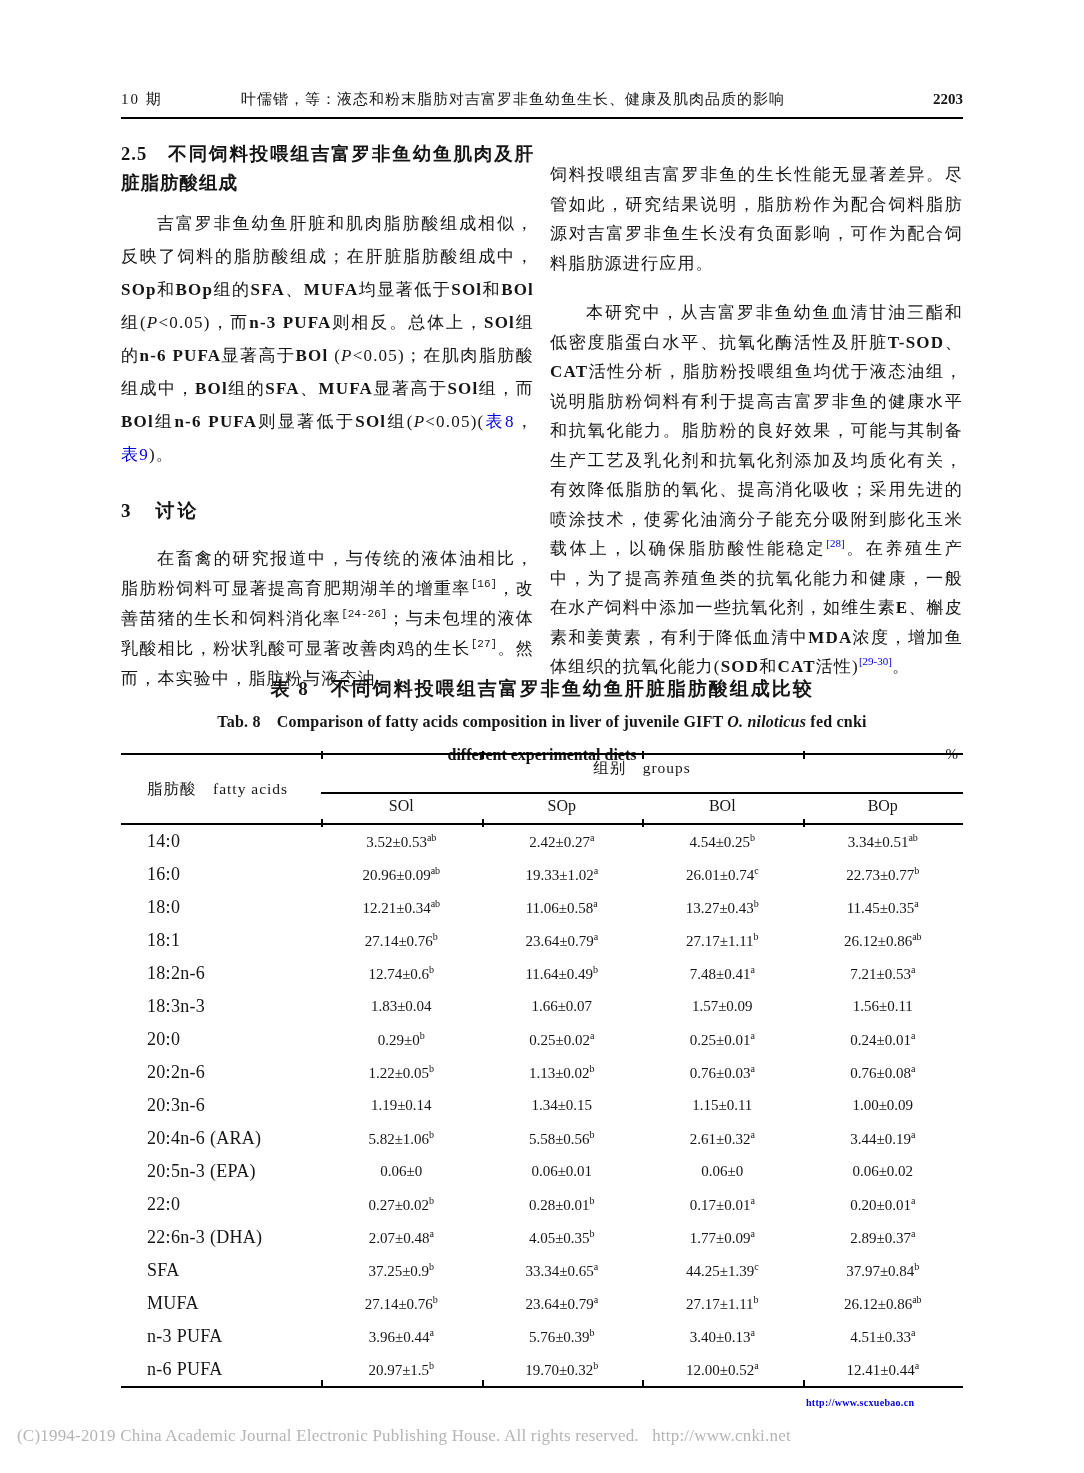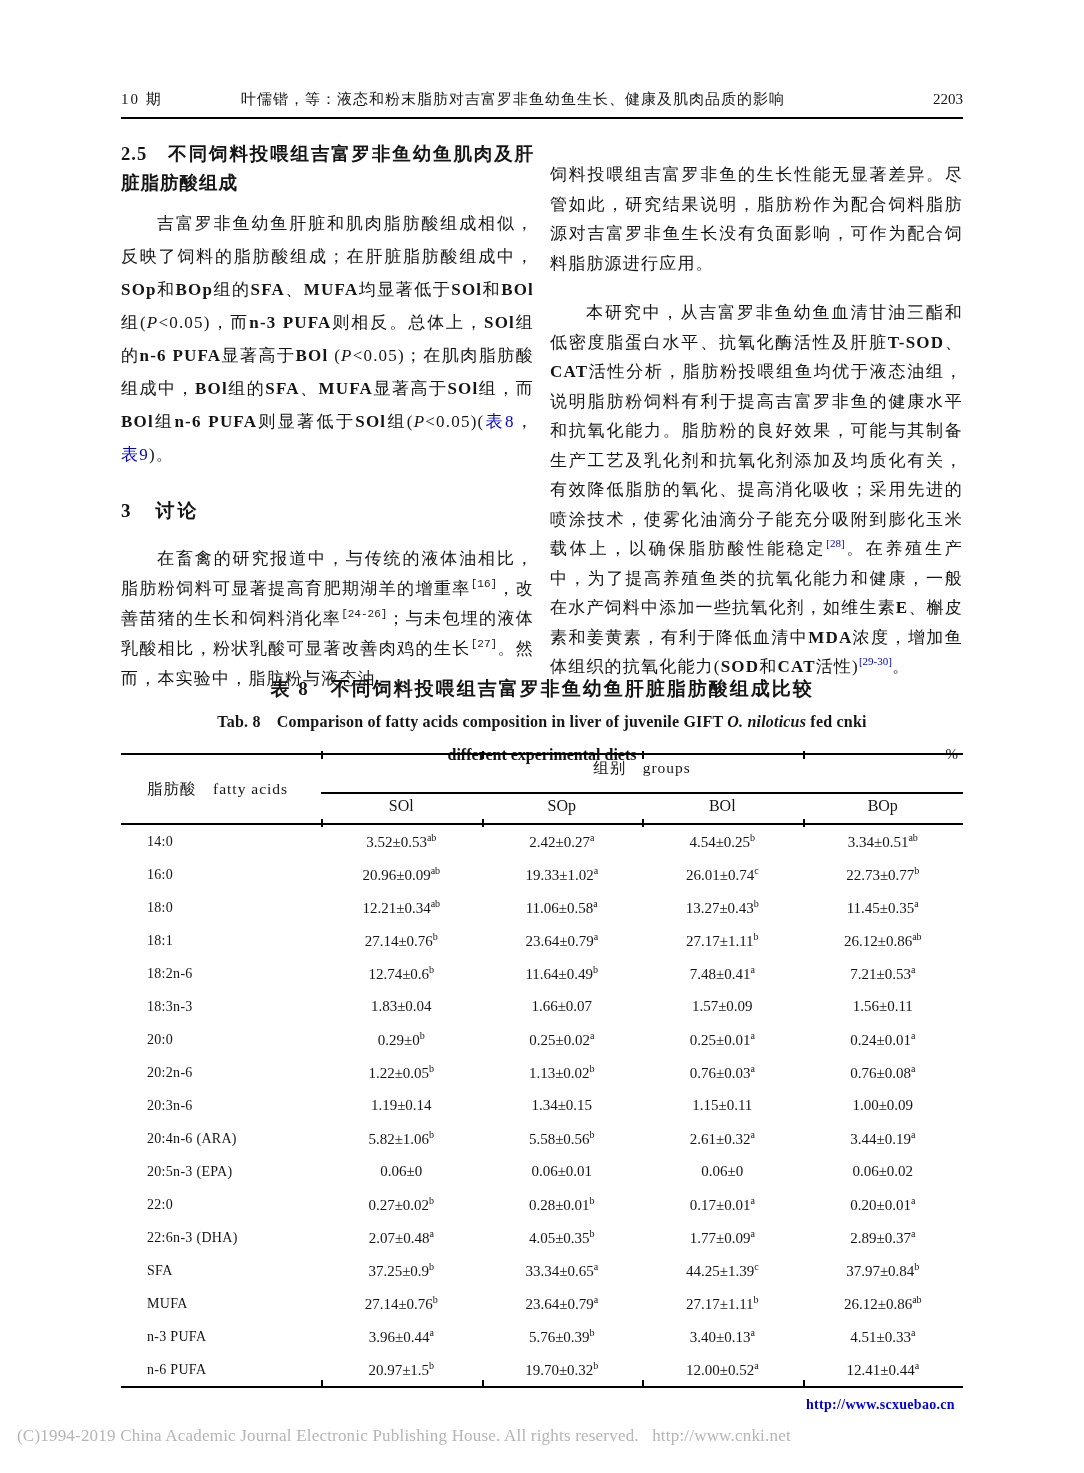--- a/index.html
+++ b/index.html
@@ -4,21 +4,21 @@
 <style>
   html,body{margin:0;padding:0;background:#e8e8e8;}
   .page{
     position:relative;width:1084px;height:1473px;margin:0 auto;background:#ffffff;
     font-family:"Liberation Serif","DejaVu Serif",serif;color:#151515;overflow:hidden;
   }
   
   .hdr{position:absolute;top:90px;left:121px;width:842px;display:flex;align-items:baseline;font-size:15px;}
   .hdr .issue{width:120px;letter-spacing:2px;}
   .hdr .rtitle{flex:1;text-align:left;letter-spacing:1px;}
-  .hdr .folio{width:70px;text-align:right;}
+  .hdr .folio{width:70px;text-align:right;font-weight:bold;}
   .hdr-rule{position:absolute;top:117px;left:121px;width:842px;height:2px;background:#000;}
   
   .cols{position:absolute;top:140px;left:121px;width:842px;display:flex;gap:16px;}
   .col{width:413px;}
   .sec-h{font-weight:bold;font-size:18.5px;line-height:29px;letter-spacing:1px;text-align:justify;}
   .para{font-size:17px;text-align:justify;text-justify:inter-character;letter-spacing:1.2px;margin:0;}
   .indent{text-indent:36px;}
   .lp1{line-height:33px;margin-top:9px;}
   .lp2{line-height:30px;font-family:Liberation Mono, monospace;}
   .rp{line-height:29.5px;margin-top:20px;}
@@ -39,26 +39,26 @@
   .cap-unit{position:absolute;right:5px;top:0;font-weight:normal;font-size:15px;}
   
   .tbl{position:absolute;top:753px;left:121px;width:842px;border-top:2.5px solid #000;border-bottom:2.5px solid #000;}
   .thead{position:relative;height:68px;border-bottom:2.5px solid #000;font-size:15.5px;}
   .fa-label{position:absolute;left:26px;top:24px;letter-spacing:1px;}
   .groups-label{position:absolute;left:200px;right:0;top:3px;text-align:center;letter-spacing:1px;}
   .groups-rule{position:absolute;left:200px;right:0;top:37px;height:2px;background:#000;}
   .subhdr{position:absolute;left:200px;right:0;top:42px;display:grid;grid-template-columns:repeat(4,1fr);}
   .subhdr div{text-align:center;font-size:16px;}
   .trow{display:grid;grid-template-columns:200px repeat(4,1fr);height:33px;align-items:center;}
-  .tlabel{padding-left:26px;font-size:14px;letter-spacing:.3px;}
+  .tlabel{padding-left:26px;font-size:18px;letter-spacing:.3px;}
   .tcell{text-align:center;font-size:15px;}
   .tcell sup{font-size:10px;letter-spacing:0;}
   .tick{position:absolute;width:2px;height:8px;background:#000;}
   
-  .scx{position:absolute;top:1397px;left:806px;font-size:14px;font-weight:bold;color:#0000dd;letter-spacing:.3px;}
+  .scx{position:absolute;top:1397px;left:806px;font-size:10px;font-weight:bold;color:#0000dd;letter-spacing:.3px;}
   .wm{position:absolute;top:1426px;left:17px;font-size:17px;color:#b5b5b5;white-space:pre;letter-spacing:.2px;}
 </style>
 </head>
 <body>
 
 <div class="page">
 
   <div class="hdr">
     <span class="issue">10 期</span>
     <span class="rtitle">叶儒锴，等：液态和粉末脂肪对吉富罗非鱼幼鱼生长、健康及肌肉品质的影响</span>

